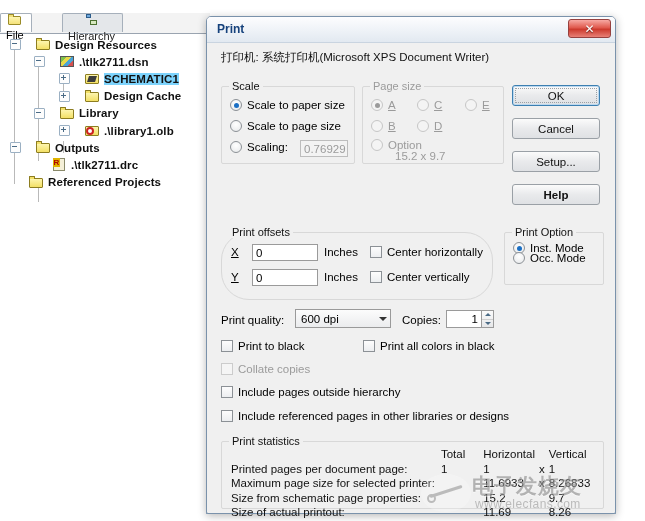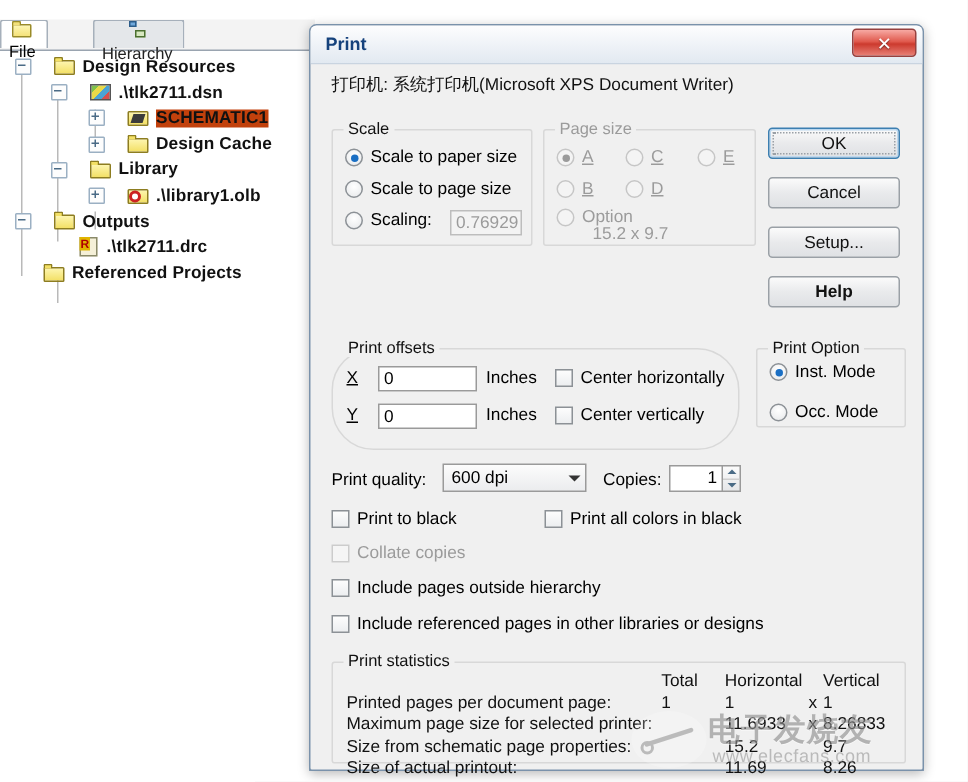--- a/index.html
+++ b/index.html
@@ -28,21 +28,21 @@
   .folder-ico:after{content:"";position:absolute;left:0;top:0px;width:6px;height:3px;
     background:#f2e07a;border:1px solid #9a8b28;border-bottom:none;box-sizing:border-box;border-radius:1px 1px 0 0;}
 
   .hier-ico{width:14px;height:12px;position:relative;display:inline-block;flex:none;}
   .hier-ico:before{content:"";position:absolute;left:1px;top:0;width:5px;height:4px;background:#6fa8dc;border:1px solid #2b5c8a;box-sizing:border-box;}
   .hier-ico:after{content:"";position:absolute;left:5px;top:6px;width:7px;height:5px;background:#d7e8c0;border:1px solid #4b7030;box-sizing:border-box;}
 
   .tree{position:absolute;left:6px;top:36px;width:200px;}
   .trow{position:relative;height:17.2px;display:flex;align-items:center;white-space:nowrap;}
   .trow .lbl{font-size:11.5px;font-weight:bold;color:#111;margin-left:4px;letter-spacing:.1px;}
-  .trow.sel .lbl{background:#c2410c;}
+  .trow.sel .lbl{background:#7dd3fc;}
   .expander{width:9px;height:9px;border:1px solid #9bb0c3;background:#fdfdfd;
     position:relative;flex:none;border-radius:1px;}
   .expander:before{content:"";position:absolute;left:1px;top:3px;width:5px;height:1px;background:#4a6b86;}
   .expander.plus:after{content:"";position:absolute;left:3px;top:1px;width:1px;height:5px;background:#4a6b86;}
   .spacer{flex:none;}
 
   .ico{width:16px;height:13px;flex:none;position:relative;margin-left:4px;}
   .ico.folder:before{content:"";position:absolute;left:1px;top:2px;width:14px;height:10px;
     background:linear-gradient(#fdf5ae,#f3e066);border:1px solid #8d7d20;box-sizing:border-box;border-radius:1px;}
   .ico.folder:after{content:"";position:absolute;left:1px;top:0px;width:6px;height:3px;
@@ -320,21 +320,21 @@
     <div class="btn" style="left:305px;top:141px;font-weight:bold;">
       <span>Help</span>
     </div>
 
     <div class="group" style="left:297px;top:189px;width:100px;height:53px;">
       <span class="glabel">Print Option</span>
       <div class="ctl-row" style="left:8px;top:9px;">
         <span class="radio on"></span>
         <span>Inst. Mode</span>
       </div>
-      <div class="ctl-row" style="left:8px;top:36px;">
+      <div class="ctl-row" style="left:8px;top:19px;">
         <span class="radio"></span>
         <span>Occ. Mode</span>
       </div>
     </div>
 
     <div class="group" style="left:14px;top:189px;width:272px;height:68px;border-radius:28px;">
       <span class="glabel">Print offsets</span>
       <div class="ctl-row" style="left:9px;top:13px;">
         <span class="u">X</span>
       </div>

